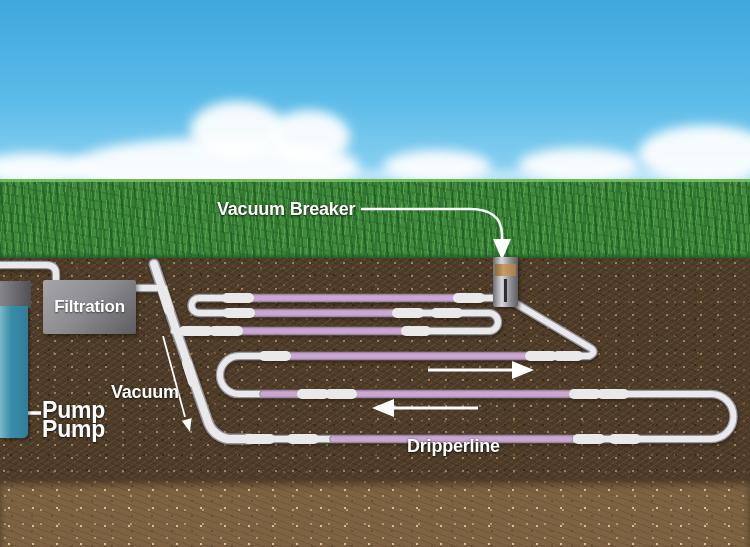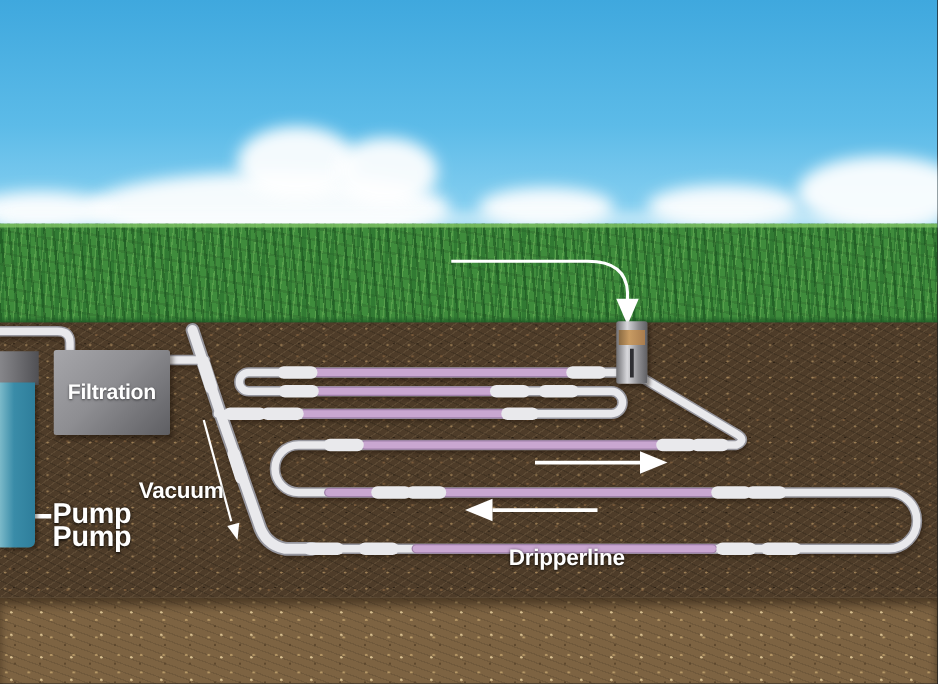--- a/index.html
+++ b/index.html
@@ -69,21 +69,21 @@
   .drip-m{stroke:var(--dripper);fill:none;stroke-linecap:round;}
   .coupler{stroke:var(--pvc);stroke-width:10;stroke-linecap:round;}
   .arrow-line{stroke:var(--arrow);fill:none;}
   .arrow-head{fill:var(--arrow);stroke:none;}
   
   .tank-cap{position:absolute;left:0;top:281px;width:31px;height:27px;
     background:linear-gradient(90deg,#86868a,#505054);}
   .pump-tank{position:absolute;left:0;top:306px;width:28px;height:132px;
     background:linear-gradient(90deg,#7bb9c9 0%,var(--tank) 40%,#2e7e9b 100%);
     border-radius:0 0 5px 0;box-shadow:2px 2px 3px rgba(20,12,4,.4);}
-  .filtration-box{position:absolute;left:43px;top:280px;width:93px;height:68px;
+  .filtration-box{position:absolute;left:43px;top:280px;width:93px;height:54px;
     background:linear-gradient(135deg,#a6a6aa 0%,var(--filtrationBox) 45%,#5e5e62 100%);
     border-radius:2px;box-shadow:2px 3px 4px rgba(20,12,4,.45);
     display:flex;align-items:center;justify-content:center;}
   .vb{position:absolute;left:493px;top:257px;width:25px;height:50px;
     background:linear-gradient(90deg,#6e6e72 0%,#d8d8dc 35%,#8e8e92 70%,#5e5e62 100%);
     border-radius:2px;box-shadow:2px 2px 3px rgba(20,12,4,.45);}
   .vb-band{position:absolute;left:2px;top:7px;right:2px;height:12px;
     background:linear-gradient(90deg,#8a6a42,var(--vbTan) 40%,#a87c4e 100%);}
   .vb-slot{position:absolute;left:11px;top:22px;width:3px;height:23px;background:#2e2e32;}
   
@@ -203,20 +203,21 @@
   <div class="tank-cap"></div>
   <div class="pump-tank"></div>
   <div class="filtration-box">
     <span class="lbl-filtration">Filtration</span>
   </div>
   <div class="vb">
     <div class="vb-band"></div>
     <div class="vb-slot"></div>
   </div>
 
+  <div class="lbl lbl-vb">Vacuum Breaker</div>
   <div class="lbl lbl-supply">Vacuum</div>
   <div class="lbl lbl-pump">
     <span>Pump</span><br>
     <span>Pump</span>
   </div>
   <div class="lbl lbl-drip">Dripperline</div>
 
 </div>
 
 </body></html>

